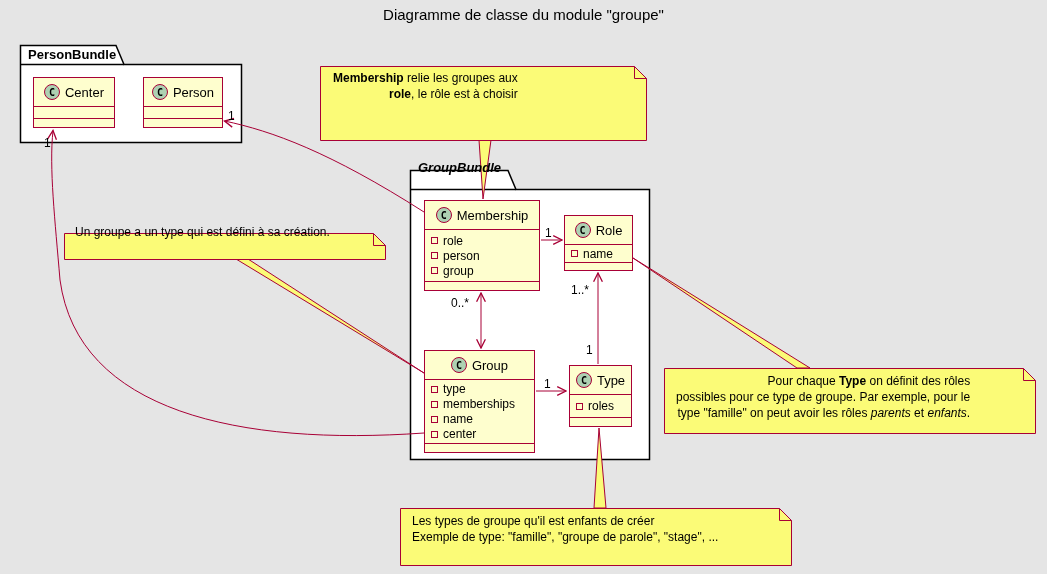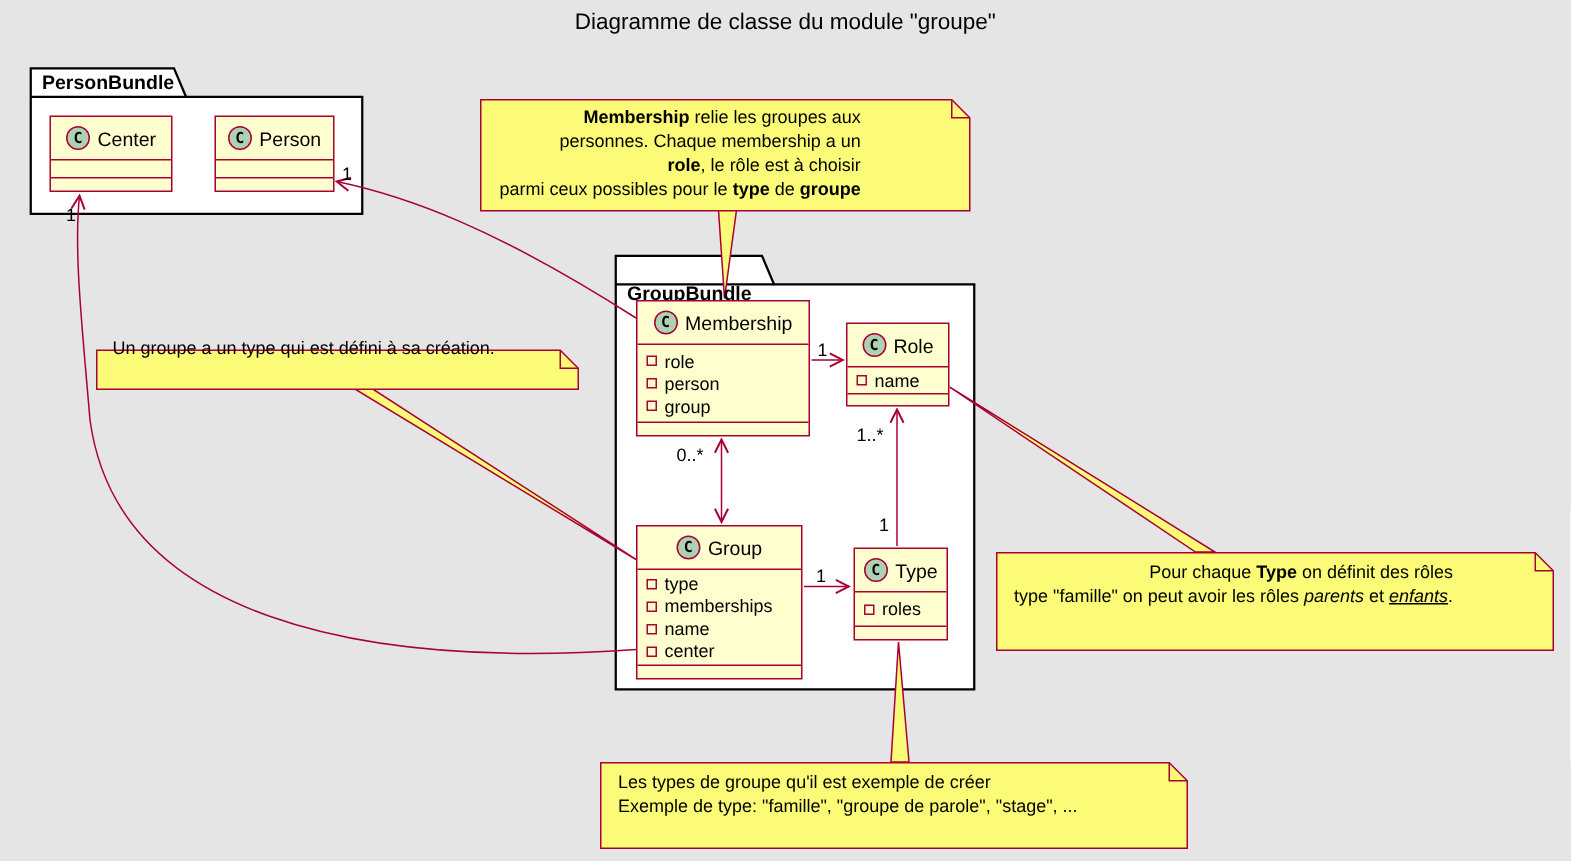--- a/index.html
+++ b/index.html
@@ -93,21 +93,21 @@
     <path d="M424,433 C240,446 78,412 60,280 C55,220 49,168 53,130.5" fill="none" stroke="#A80036" stroke-width="1" marker-end="url(#mk)"></path>
     <path d="M541,240 H562" fill="none" stroke="#A80036" stroke-width="1" marker-end="url(#mk)"></path>
     <path d="M481,293 V348" fill="none" stroke="#A80036" stroke-width="1" marker-start="url(#mk)" marker-end="url(#mk)"></path>
     <path d="M536,391 H566" fill="none" stroke="#A80036" stroke-width="1" marker-end="url(#mk)"></path>
     <path d="M598,364 V273" fill="none" stroke="#A80036" stroke-width="1" marker-end="url(#mk)"></path>
   </svg>
 
   <div class="title">Diagramme de classe du module "groupe"</div>
 
   <div class="pkg-name" style="left:28px; top:47px;">PersonBundle</div>
-  <div class="pkg-name" style="left:418px; top:188px;">GroupBundle</div>
+  <div class="pkg-name" style="left:418px; top:160px;font-style:italic;">GroupBundle</div>
 
   <div class="uml-class" style="left:33px; top:77px; width:82px; height:51px;">
     <div class="cls-hdr">
       <span class="cls-circle">C</span>
       <span>Center</span>
     </div>
     <div class="cls-fields"></div>
     <div class="cls-methods"></div>
   </div>
 
@@ -199,32 +199,31 @@
   <div class="edge-label" style="left:228px; top:109px;">1</div>
   <div class="edge-label" style="left:44px; top:136px;">1</div>
   <div class="edge-label" style="left:545px; top:226px;">1</div>
   <div class="edge-label" style="left:451px; top:296px;">0..*</div>
   <div class="edge-label" style="left:544px; top:377px;">1</div>
   <div class="edge-label" style="left:571px; top:283px;">1..*</div>
   <div class="edge-label" style="left:586px; top:343px;">1</div>
 
   <div class="note-text" style="left:333px; top:70px;text-align:right;">
     <div class="note-line"><span style="font-weight: bold;">Membership</span><span> relie les groupes aux</span></div>
-    <div class="note-line"><span>personnes. Chaque membership a un</span></div>
     <div class="note-line"><span> </span><span style="font-weight: bold;">role</span><span>, le rôle est à choisir</span></div>
-    <div class="note-line"><span>parmi ceux possibles pour le </span><span style="font-weight: bold;">type</span><span> de </span><span style="font-weight: bold;">groupe</span></div>
   </div>
 
   <div class="note-text" style="left:75px; top:224px;">
     <div class="note-line"><span>Un groupe a un type qui est défini à sa création.</span></div>
   </div>
 
   <div class="note-text" style="left:676px; top:373px;text-align:right;">
     <div class="note-line"><span>Pour chaque </span><span style="font-weight: bold;">Type</span><span> on définit des rôles</span></div>
-    <div class="note-line"><span>type "famille" on peut avoir les rôles </span><span style="font-style: italic;">parents</span><span> et </span><span style="font-style: italic; text-decoration: underline;">enfants</span><span>.</span></div>
+    <div class="note-line"><span>possibles pour ce type de groupe. Par exemple, pour le</span></div>
+    <div class="note-line"><span>type "famille" on peut avoir les rôles </span><span style="font-style: italic;">parents</span><span> et </span><span style="font-style: italic;">enfants</span><span>.</span></div>
   </div>
 
   <div class="note-text" style="left:412px; top:513px;">
-    <div class="note-line"><span>Les types de groupe qu'il est exemple de créer</span></div>
+    <div class="note-line"><span>Les types de groupe qu'il est enfants de créer</span></div>
     <div class="note-line"><span>Exemple de type: "famille", "groupe de parole", "stage", ...</span></div>
   </div>
 
 </div>
 
 </body></html>

